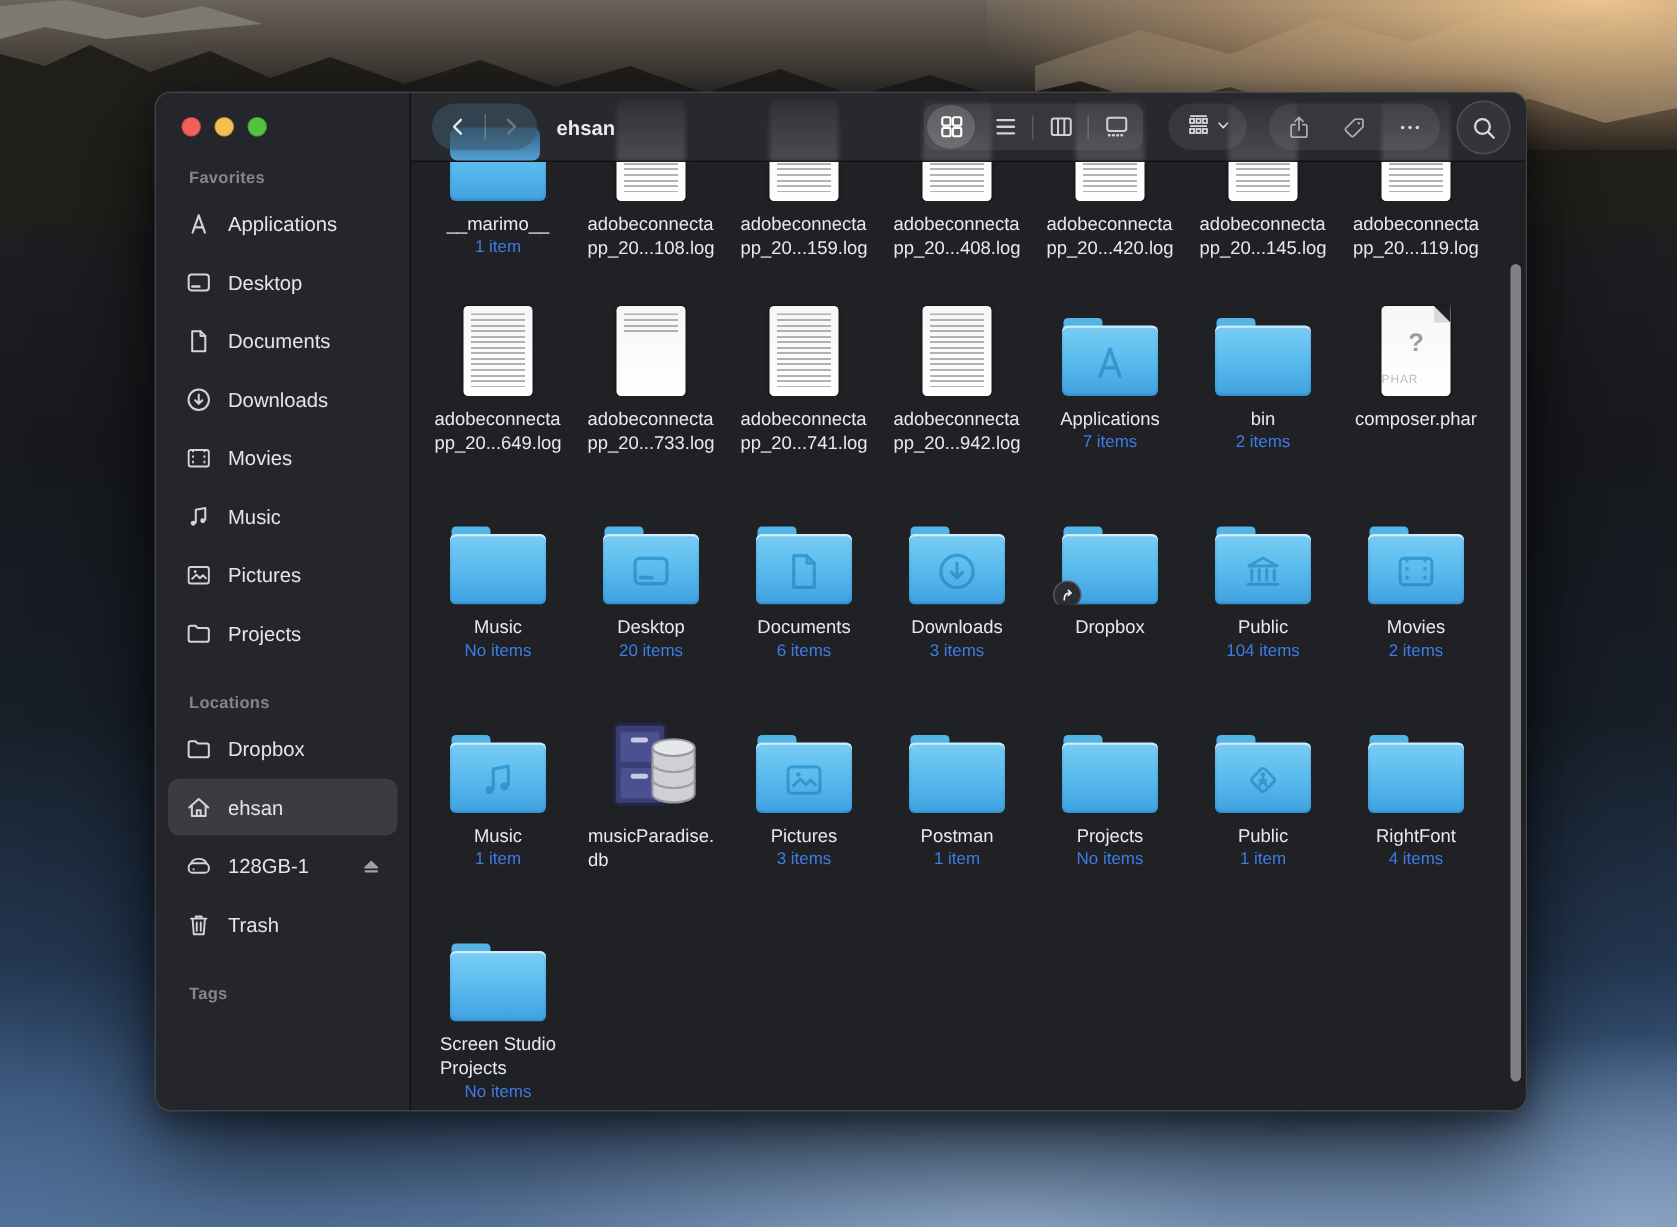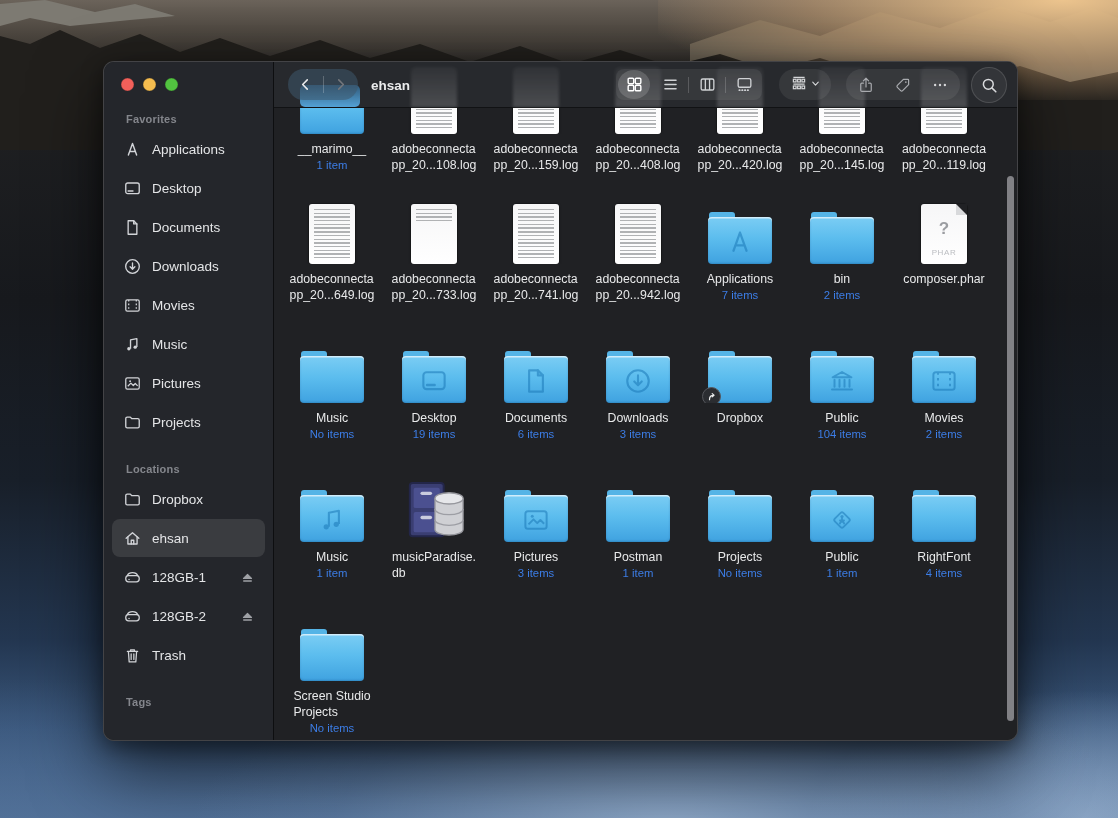--- a/index.html
+++ b/index.html
@@ -114,21 +114,21 @@
   .doc { position:relative; width:46px; height:60px; border-radius:3px;
     background:linear-gradient(180deg,#f6f6f7,#ffffff);
     box-shadow:0 0 0 .5px rgba(0,0,0,.35), 0 1px 3px rgba(0,0,0,.35); }
   .doc.lines::after { content:''; position:absolute; left:5px; right:5px; top:5px; bottom:6px;
     background:repeating-linear-gradient(180deg,#a8aaac 0 1.3px, transparent 1.3px 3.7px); opacity:.9; }
   .doc.lines.light::after { bottom:auto; height:15px; }
   .doc.phar::before { content:''; position:absolute; top:0; right:0;
     border-style:solid; border-width:0 11px 11px 0; border-color:#202124 #202124 #d8d9db transparent; }
   .doc .q { position:absolute; top:15px; width:100%; text-align:center; font-size:17px;
     font-weight:600; color:#9b9da1; }
-  .doc .ext { position:absolute; bottom:7px; width:100%; text-align:center; font-size:8px;
+  .doc .ext { position:absolute; bottom:7px; width:100%; text-align:left; font-size:8px;
     font-weight:400; letter-spacing:.6px; color:#bbbdc1; }
   .db-icon svg { width:62px; height:62px; display:block; }
 
   
   .scrollbar { position:absolute; z-index:6; right:3px; top:114px; width:7px; height:545px;
     border-radius:4px; background:#8a8a8e; opacity:.92; }
 </style>
 </head>
 <body>
 
@@ -269,36 +269,20 @@
               </span>
     <span class="s-label">128GB-1</span>
   <span class="eject">
                 <svg viewBox="0 0 24 24" fill="none" stroke="currentColor" stroke-width="1.8" stroke-linejoin="round">
                   <path d="M5.5 13.5 L12 7 L18.5 13.5 Z" fill="currentColor"></path>
                   <path stroke-width="2.4" stroke-linecap="round" d="M6 17.5 H18"></path>
                 </svg>
               </span>
             </div>
 
-  <div class="side-item">
-    <span class="s-icon">
-                <svg viewBox="0 0 24 24" fill="none" stroke="currentColor" stroke-width="1.6" stroke-linecap="round">
-                  <path d="M5.5 9.5 C6.5 7 9 5.8 12 5.8 C15 5.8 17.5 7 18.5 9.5"></path>
-                  <rect x="3.5" y="9.5" width="17" height="8" rx="3.5"></rect>
-                  <circle cx="7.6" cy="14.6" r="0.9" fill="currentColor" stroke="none"></circle>
-                </svg>
-              </span>
-    <span class="s-label">128GB-2</span>
-  <span class="eject">
-                <svg viewBox="0 0 24 24" fill="none" stroke="currentColor" stroke-width="1.8" stroke-linejoin="round">
-                  <path d="M5.5 13.5 L12 7 L18.5 13.5 Z" fill="currentColor"></path>
-                  <path stroke-width="2.4" stroke-linecap="round" d="M6 17.5 H18"></path>
-                </svg>
-              </span>
-            </div>
 
   <div class="side-item">
     <span class="s-icon">
                 <svg viewBox="0 0 24 24" fill="none" stroke="currentColor" stroke-width="1.6" stroke-linecap="round" stroke-linejoin="round">
                   <path d="M5.5 6.8 H18.5 M9.5 6.8 V5 H14.5 V6.8 M6.8 6.8 L7.8 20 H16.2 L17.2 6.8"></path>
                   <path d="M10.3 10 V17 M13.7 10 V17"></path>
                 </svg>
               </span>
     <span class="s-label">Trash</span>
   </div>
@@ -598,21 +582,21 @@
                 <div class="f-glyph">
                   <svg viewBox="0 0 24 24" fill="none" stroke="currentColor" stroke-width="1.7" stroke-linecap="round">
                     <rect x="3.5" y="5" width="17" height="13.5" rx="2.5"></rect>
                     <path stroke-width="2" d="M6.5 15.2 H12.5"></path>
                   </svg>
                 </div>
               </div>
             </div>
           </div>
     <div class="f-name">Desktop</div>
-    <div class="f-info">19 items</div>
+    <div class="f-info">20 items</div>
   </div>
 
   <div class="cell">
     <div class="icon-box">
             <div class="icon-wrap">
               <div class="folder">
                 <div class="f-body"></div>
                 <div class="f-glyph">
                   <svg viewBox="0 0 24 24" fill="none" stroke="currentColor" stroke-width="1.7" stroke-linecap="round" stroke-linejoin="round">
                     <path d="M6.5 3.5 H13.5 L17.5 7.5 V20.5 H6.5 Z"></path>

